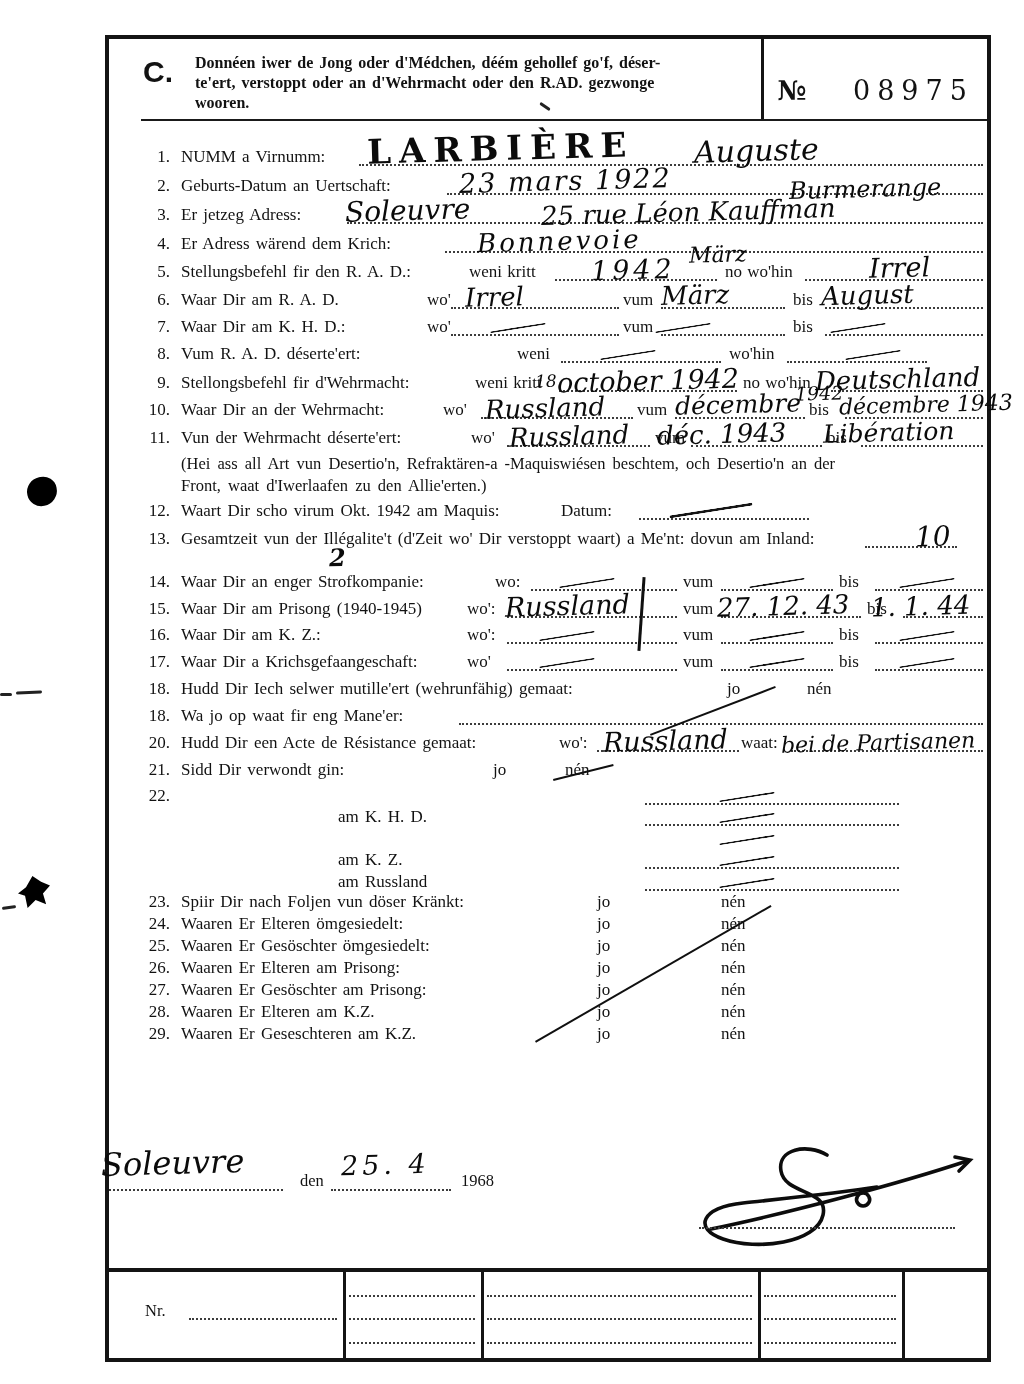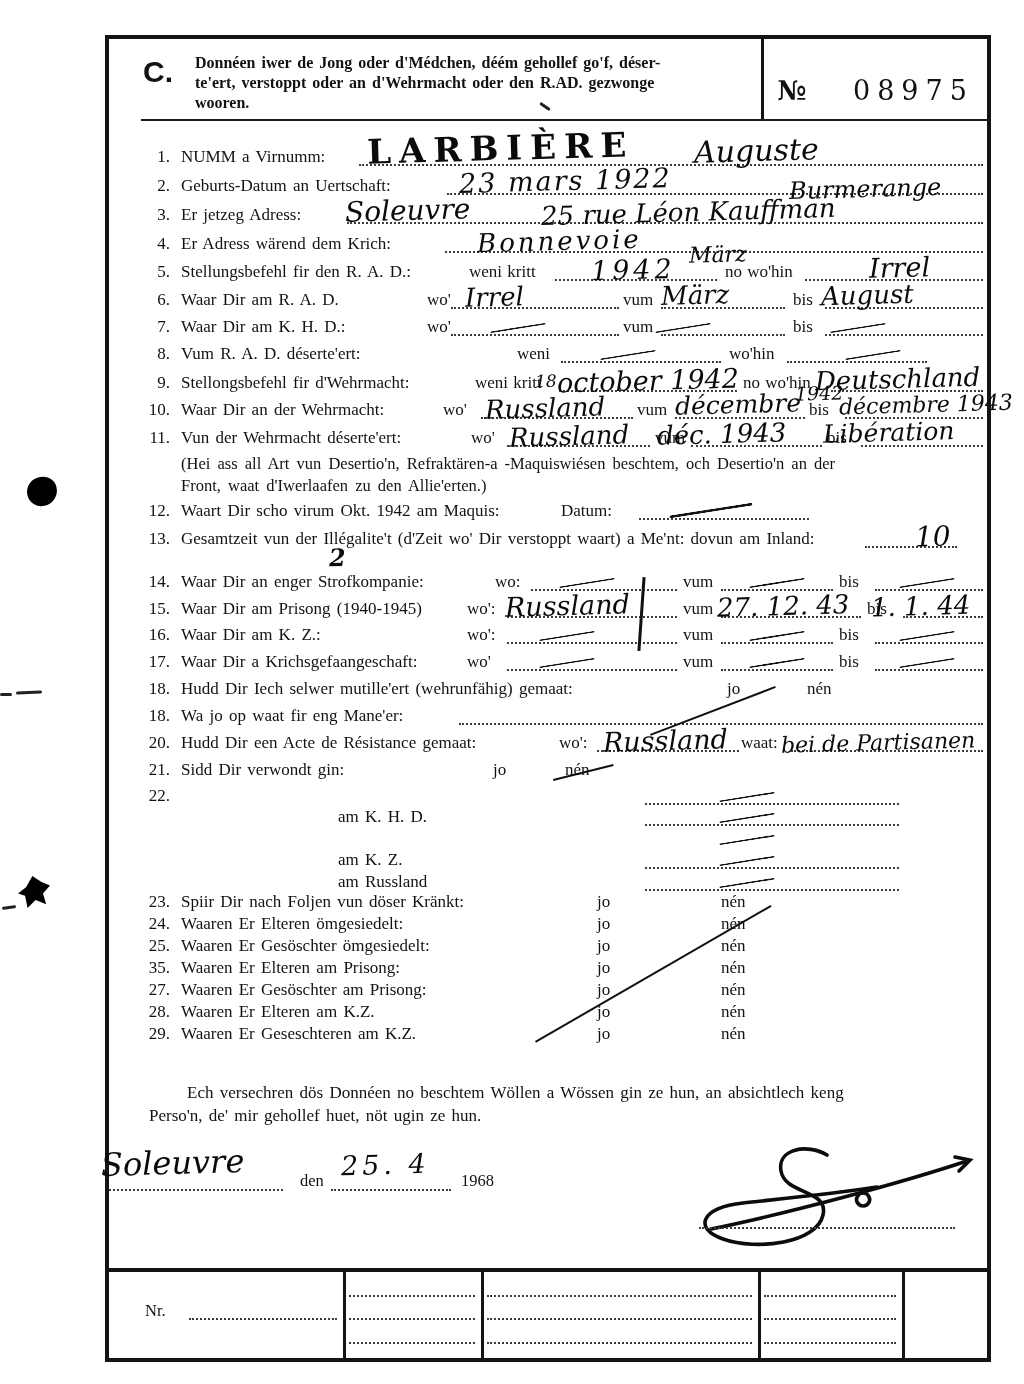--- a/index.html
+++ b/index.html
@@ -270,21 +270,21 @@
       <span class="jn" style="left:488px">jo</span>
       <span class="jn" style="left:612px">nén</span>
     </div>
     <div class="row" style="top:894px">
       <span class="num">25.</span>
       <span class="lbl">Waaren Er Gesöschter ömgesiedelt:</span>
       <span class="jn" style="left:488px">jo</span>
       <span class="jn" style="left:612px">nén</span>
     </div>
     <div class="row" style="top:916px">
-      <span class="num">35.</span>
+      <span class="num">26.</span>
       <span class="lbl">Waaren Er Elteren am Prisong:</span>
       <span class="jn" style="left:488px">jo</span>
       <span class="jn" style="left:612px">nén</span>
     </div>
     <div class="row" style="top:938px">
       <span class="num">27.</span>
       <span class="lbl">Waaren Er Gesöschter am Prisong:</span>
       <span class="jn" style="left:488px">jo</span>
       <span class="jn" style="left:612px">nén</span>
     </div>
@@ -351,24 +351,20 @@
     <span class="dash" style="left:610px;top:778px"></span>
     <span class="dash" style="left:610px;top:800px"></span>
     <span class="dash" style="left:610px;top:821px"></span>
     <span class="dash" style="left:610px;top:843px"></span>
 
     <div class="strike" style="left:541px;top:695px;width:134px;transform:rotate(-21deg)"></div>
     <div class="strike" style="left:444px;top:740px;width:62px;transform:rotate(-14deg)"></div>
     <div class="strike" style="left:426px;top:1002px;width:272px;transform:rotate(-30deg)"></div>
     <div class="vstroke" style="left:531px;top:538px;height:74px"></div>
 
-    <div class="decl">
-      <span>Ech versechren dös Donnéen no beschtem Wöllen a Wössen gin ze hun, an absichtlech keng</span><br>
-      <span>Perso'n, de' mir gehollef huet, nöt ugin ze hun.</span>
-    </div>
 
     <div class="hw" style="left:-8px;top:1108px;font-size:32px">Soleuvre</div>
     <span class="dot" style="left:0;top:1150px;width:174px;position:absolute"></span>
     <span class="plain" style="left:191px;top:1132px">den</span>
     <div class="hw" style="left:232px;top:1112px;font-size:27px;letter-spacing:4px">25. 4</div>
     <span class="dot" style="left:222px;top:1150px;width:120px;position:absolute"></span>
     <span class="plain" style="left:352px;top:1132px">1968</span>
 
     <svg style="position:absolute;left:540px;top:1102px" width="330" height="118" viewBox="0 0 330 118">
       <g fill="none" stroke="#0c0c0c" stroke-width="3.6" stroke-linecap="round">

